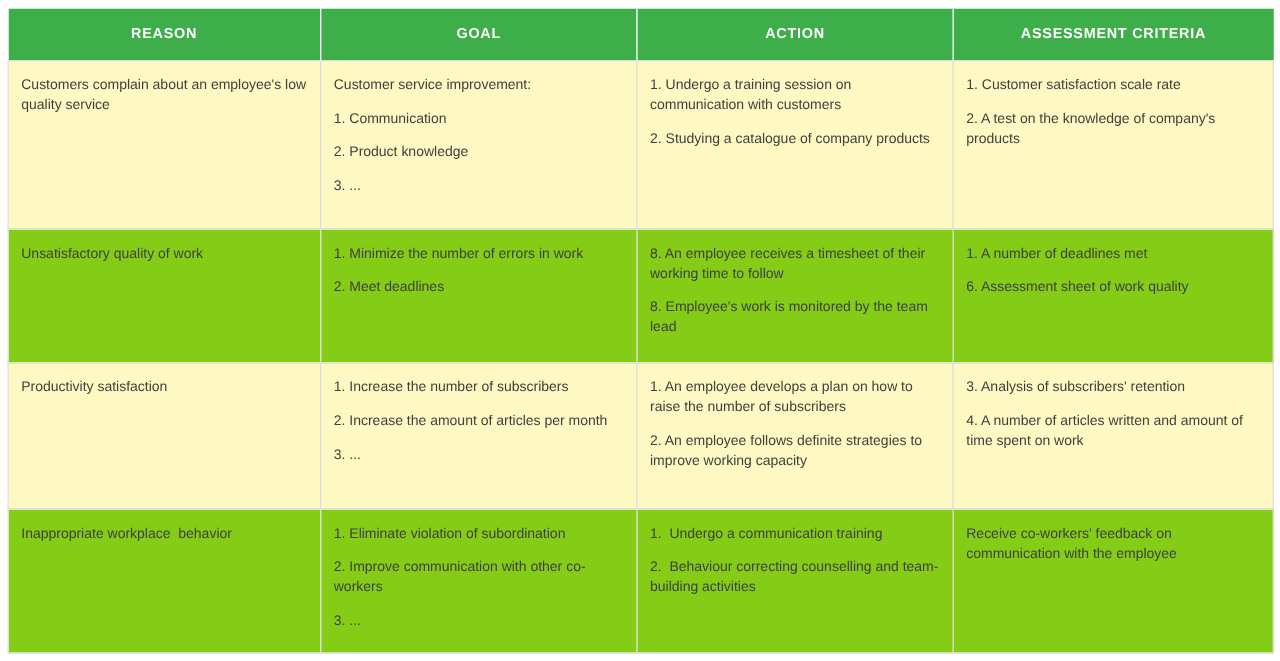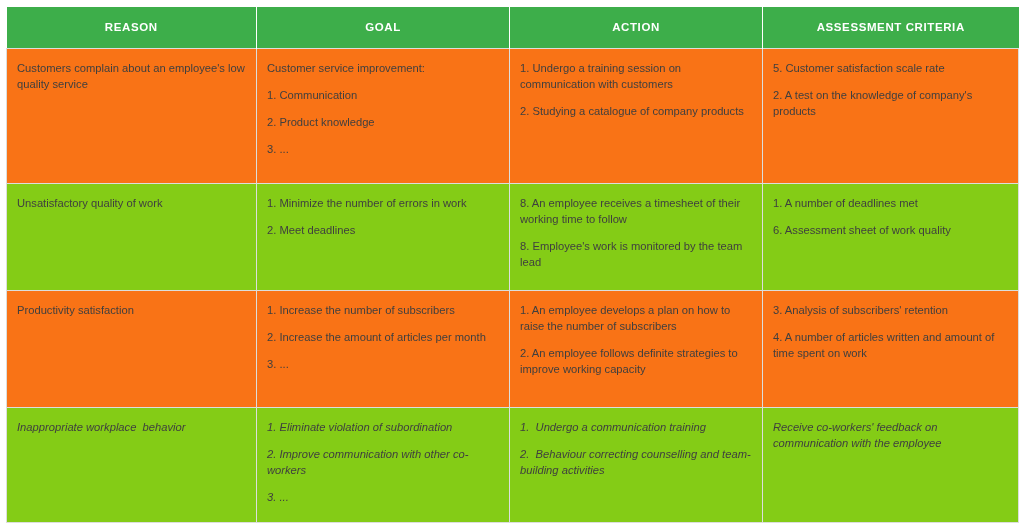--- a/index.html
+++ b/index.html
@@ -58,37 +58,37 @@
   tbody td {
     border: 1px solid #dcdedc;
     vertical-align: top;
     padding: 11px 10px 10px 10px;
     font-size: 11.2px;
     line-height: 1.45;
     color: #3f3f3f;
     box-sizing: border-box;
   }
 
-  tbody tr.row-white td { background: #f97316; }
+  tbody tr.row-white td { background: #fef9c3; }
   tbody tr.row-tint  td { background: #84cc16; }
 
   tbody td .line {
     margin: 0 0 11px 0;
     white-space: pre-wrap;
   }
   tbody td .line:last-child { margin-bottom: 0; }
 
   
   .col-reason .line { margin-bottom: 0; }
 
   
   tr.r1 td { height: 135px; }
   tr.r2 td { height: 107px; }
   tr.r3 td { height: 117px; }
-  tr.r4 td { height: 115px; font-style: italic; }
+  tr.r4 td { height: 115px; }
 </style>
 </head>
 <body>
 
 <div class="sheet">
 
   <table class="kpi-table">
     <colgroup>
       <col style="width:250px">
       <col style="width:253px">
@@ -115,21 +115,21 @@
           <p class="line">Customer service improvement:</p>
           <p class="line">1. Communication</p>
           <p class="line">2. Product knowledge</p>
           <p class="line">3. ...</p>
         </td>
         <td class="col-action">
           <p class="line">1. Undergo a training session on communication with customers</p>
           <p class="line">2. Studying a catalogue of company products</p>
         </td>
         <td class="col-assessment">
-          <p class="line">5. Customer satisfaction scale rate</p>
+          <p class="line">1. Customer satisfaction scale rate</p>
           <p class="line">2. A test on the knowledge of company's products</p>
         </td>
       </tr>
 
       <tr class="row-tint r2">
         <td class="col-reason">
           <p class="line">Unsatisfactory quality of work</p>
         </td>
         <td class="col-goal">
           <p class="line">1. Minimize the number of errors in work</p>

